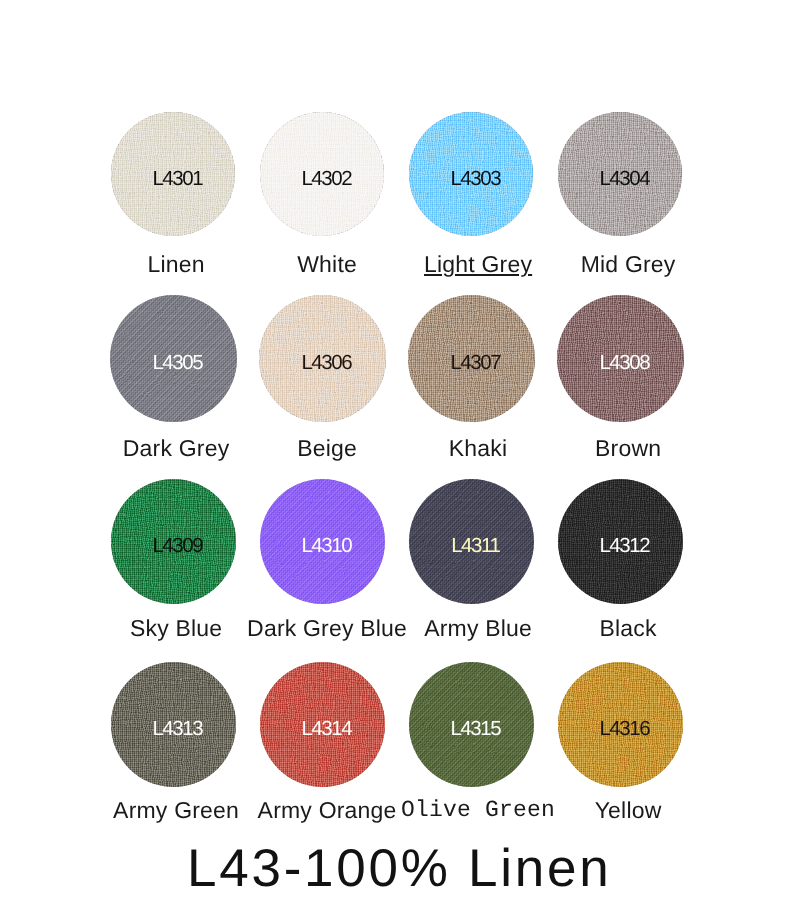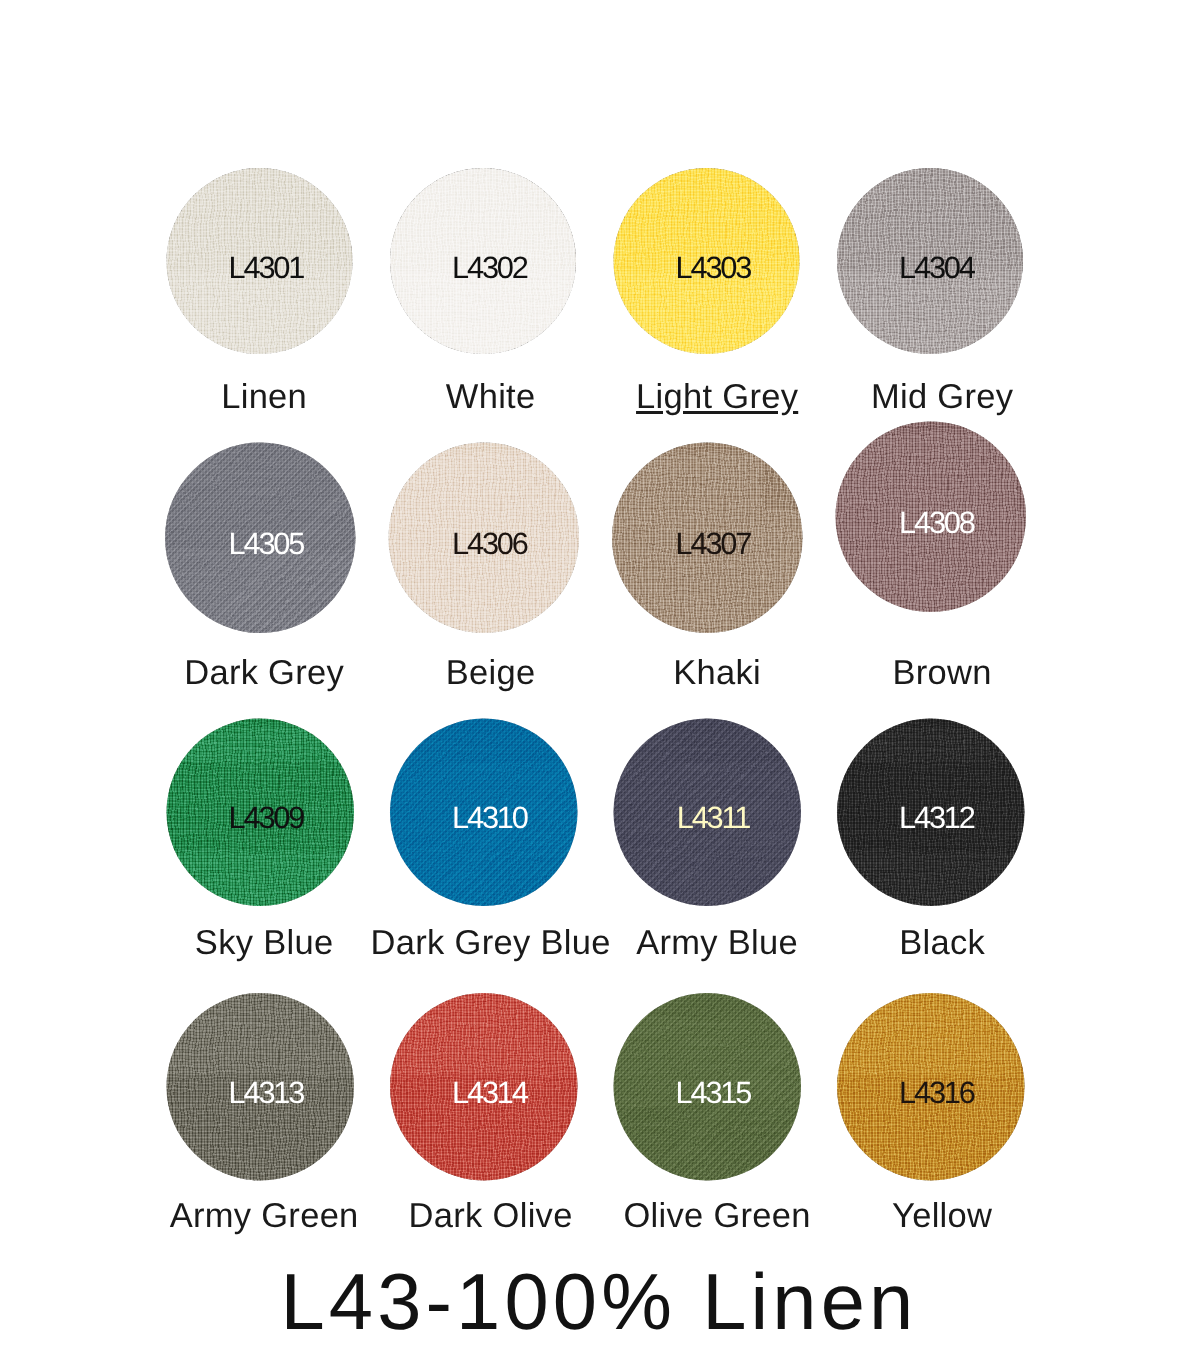--- a/index.html
+++ b/index.html
@@ -86,21 +86,21 @@
             <div class="weave"></div>
             <div class="weave2"></div>
             <div class="grain"></div>
             <div class="streak"></div>
           </div>
           <div class="code" style="color:#101010">L4302</div>
         </div>
       </div>
       <div class="label" style="left: 127px; width: 400px; top: 253px;">White</div>
       <div class="cell" style="left: 409px; top: 112px; width: 124px;">
-        <div class="swatch plain" style="width:124px;height:124px;background:#fde047">
+        <div class="swatch plain" style="width:124px;height:124px;background:#7dd3fc">
           <div class="texwrap" style="--ta:1.180">
             <div class="weave"></div>
             <div class="weave2"></div>
             <div class="grain"></div>
             <div class="streak"></div>
           </div>
           <div class="code" style="color:#101010">L4303</div>
         </div>
       </div>
       <div class="label" style="left: 278px; width: 400px; top: 253px; text-decoration: underline;">Light Grey</div>
@@ -145,21 +145,21 @@
           <div class="texwrap" style="--ta:1.165">
             <div class="weave"></div>
             <div class="weave2"></div>
             <div class="grain"></div>
             <div class="streak"></div>
           </div>
           <div class="code" style="color:#1c1410">L4307</div>
         </div>
       </div>
       <div class="label" style="left: 278px; width: 400px; top: 437px;">Khaki</div>
-      <div class="cell" style="left: 556.5px; top: 281px; width: 127px;">
+      <div class="cell" style="left: 556.5px; top: 295px; width: 127px;">
         <div class="swatch plain" style="width:127px;height:127px;background:#876565">
           <div class="texwrap" style="--ta:1.008">
             <div class="weave"></div>
             <div class="weave2"></div>
             <div class="grain"></div>
             <div class="streak"></div>
           </div>
           <div class="code" style="color:#ffffff">L4308</div>
         </div>
       </div>
@@ -170,21 +170,21 @@
             <div class="weave"></div>
             <div class="weave2"></div>
             <div class="grain"></div>
             <div class="streak"></div>
           </div>
           <div class="code" style="color:#101010">L4309</div>
         </div>
       </div>
       <div class="label" style="left: -24px; width: 400px; top: 617px;">Sky Blue</div>
       <div class="cell" style="left: 259.5px; top: 479px; width: 125px;">
-        <div class="swatch twill" style="width:125px;height:125px;background:#0369a1">
+        <div class="swatch twill" style="width:125px;height:125px;background:#8b5cf6">
           <div class="texwrap" style="--ta:0.826">
             <div class="weave"></div>
             <div class="weave2"></div>
             <div class="grain"></div>
             <div class="streak"></div>
           </div>
           <div class="code" style="color:#ffffff">L4310</div>
         </div>
       </div>
       <div class="label" style="left: 127px; width: 400px; top: 617px;">Dark Grey Blue</div>
@@ -228,33 +228,33 @@
         <div class="swatch plain" style="width:125px;height:125px;background:#ca4a3e">
           <div class="texwrap" style="--ta:1.007">
             <div class="weave"></div>
             <div class="weave2"></div>
             <div class="grain"></div>
             <div class="streak"></div>
           </div>
           <div class="code" style="color:#ffffff">L4314</div>
         </div>
       </div>
-      <div class="label" style="left: 127px; width: 400px; top: 799px;">Dark Olive</div>
+      <div class="label" style="left: 127px; width: 400px; top: 799px;">Army Orange</div>
       <div class="cell" style="left: 408.5px; top: 662px; width: 125px;">
         <div class="swatch twill" style="width:125px;height:125px;background:#506335">
           <div class="texwrap" style="--ta:0.913">
             <div class="weave"></div>
             <div class="weave2"></div>
             <div class="grain"></div>
             <div class="streak"></div>
           </div>
           <div class="code" style="color:#ffffff">L4315</div>
         </div>
       </div>
-      <div class="label" style="left: 278px; width: 400px; top: 799px;">Olive Green</div>
+      <div class="label" style="left: 278px; width: 400px; top: 799px; font-family: Liberation Mono, monospace;">Olive Green</div>
       <div class="cell" style="left: 557.5px; top: 662px; width: 125px;">
         <div class="swatch plain" style="width:125px;height:125px;background:#c89023">
           <div class="texwrap" style="--ta:1.161">
             <div class="weave"></div>
             <div class="weave2"></div>
             <div class="grain"></div>
             <div class="streak"></div>
           </div>
           <div class="code" style="color:#1c1410">L4316</div>
         </div>

